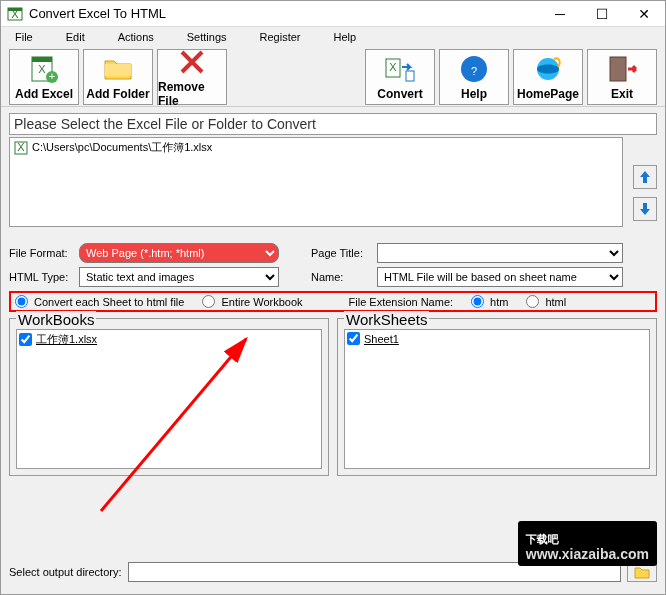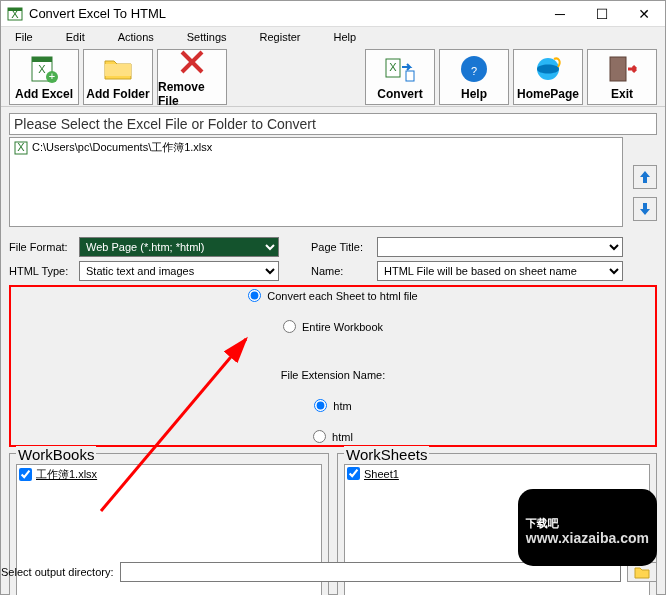--- a/index.html
+++ b/index.html
@@ -16,39 +16,39 @@
 .tool-btn { width: 70px; height: 56px; border: 1px solid #999; background: #fdfdfd; display: flex; flex-direction: column; align-items: center; justify-content: center; gap: 2px; }
 .tool-btn .ico { width: 32px; height: 32px; }
 .tool-btn .lbl { font-size: 12px; font-weight: bold; }
 .content { padding: 6px 8px 0 8px; }
 .instr-box { border: 1px solid #999; background: #fff; min-height: 18px; padding: 2px 4px; font-size: 14px; color: #333; }
 .file-list { border: 1px solid #999; background: #fff; height: 90px; margin-top: 2px; position: relative; }
 .file-row { display: flex; align-items: center; gap: 4px; padding: 2px 4px; }
 .file-ico { width: 14px; height: 14px; }
 .side-arrows { position: absolute; top: 164px; right: 8px; display: flex; flex-direction: column; gap: 8px; }
 .side-btn { width: 24px; height: 24px; border: 1px solid #999; background: #f0f0f0; display: flex; align-items: center; justify-content: center; }
-.form-rows { margin-top: 10px; }
+.form-rows { margin-top: 16px; }
 .form-row { display: flex; align-items: center; margin-bottom: 4px; gap: 6px; }
 .form-row .lab { width: 64px; }
 .form-row .lab2 { width: 60px; }
 select, input[type=text] { height: 20px; border: 1px solid #7a7a7a; background: #fff; font-size: 11px; padding: 0 2px; }
 select.sel1 { width: 200px; }
 select.sel-pagetitle { width: 246px; }
-.highlight-row { border: 2px solid #f00; padding: 2px 4px; display: flex; align-items: center; gap: 18px; margin-top: 4px; flex-direction: column; }
+.highlight-row { border: 2px solid #f00; padding: 2px 4px; display: flex; align-items: center; gap: 18px; margin-top: 4px; }
 .radio-grp { display: flex; align-items: center; gap: 4px; }
 input[type=radio] { margin-right: 2px; }
 .boxes { display: flex; gap: 8px; margin-top: 6px; }
 .group-box { flex: 1; border: 1px solid #999; position: relative; background: #f0f0f0; }
 .group-box .gtitle { position: absolute; top: -8px; left: 6px; background: #f0f0f0; padding: 0 2px; font-size: 15px; }
 .list-area { border: 1px solid #999; background: #fff; height: 140px; margin: 10px 6px 6px 6px; padding: 2px; }
 .list-row { display: flex; align-items: center; gap: 4px; text-decoration: underline; }
-.bottom-row { position: absolute; left: 0; right: 8px; bottom: 12px; display: flex; align-items: center; gap: 6px; }
+.bottom-row { position: absolute; left: 8px; right: 8px; bottom: 12px; display: flex; align-items: center; gap: 6px; }
 .bottom-row input { flex: 1; }
 .browse-btn { width: 30px; height: 20px; border: 1px solid #999; background: #f0f0f0; display: flex; align-items: center; justify-content: center; }
-.watermark { position: absolute; right: 8px; bottom: 28px; background: #000; color: #fff; padding: 20px 8px; font-size: 20px; font-weight: bold; border-radius: 15px; }
+.watermark { position: absolute; right: 8px; bottom: 28px; background: #000; color: #fff; padding: 4px 8px; font-size: 20px; font-weight: bold; border-radius: 3px; }
 .watermark small { font-size: 14px; display: block; color: #ddd; margin-top: -2px; }
 .arrow-annot { position: absolute; left: 80px; top: 330px; pointer-events: none; }
 </style>
 </head>
 <body>
 
 <div class="window">
 
   <div class="titlebar">
     <span class="titlebar-icon">
@@ -171,21 +171,21 @@
               <text x="7" y="10" font-size="8" text-anchor="middle" fill="#2e7d32">X</text>
             </svg>
         </span>
         <span>C:\Users\pc\Documents\工作簿1.xlsx</span>
       </div>
     </div>
 
     <div class="form-rows">
       <div class="form-row">
         <span class="lab">File Format:</span>
-        <select class="sel1" style="background:#14532d;color:#fff;">
+        <select class="sel1" style="background:#ef4444;color:#fff;border-radius:8px;">
           <option>Web Page (*.htm; *html)</option>
         </select>
         <span style="width:20px;"></span>
         <span class="lab2">Page Title:</span>
         <select class="sel-pagetitle">
           <option></option>
         </select>
       </div>
       <div class="form-row">
         <span class="lab">HTML Type:</span>

